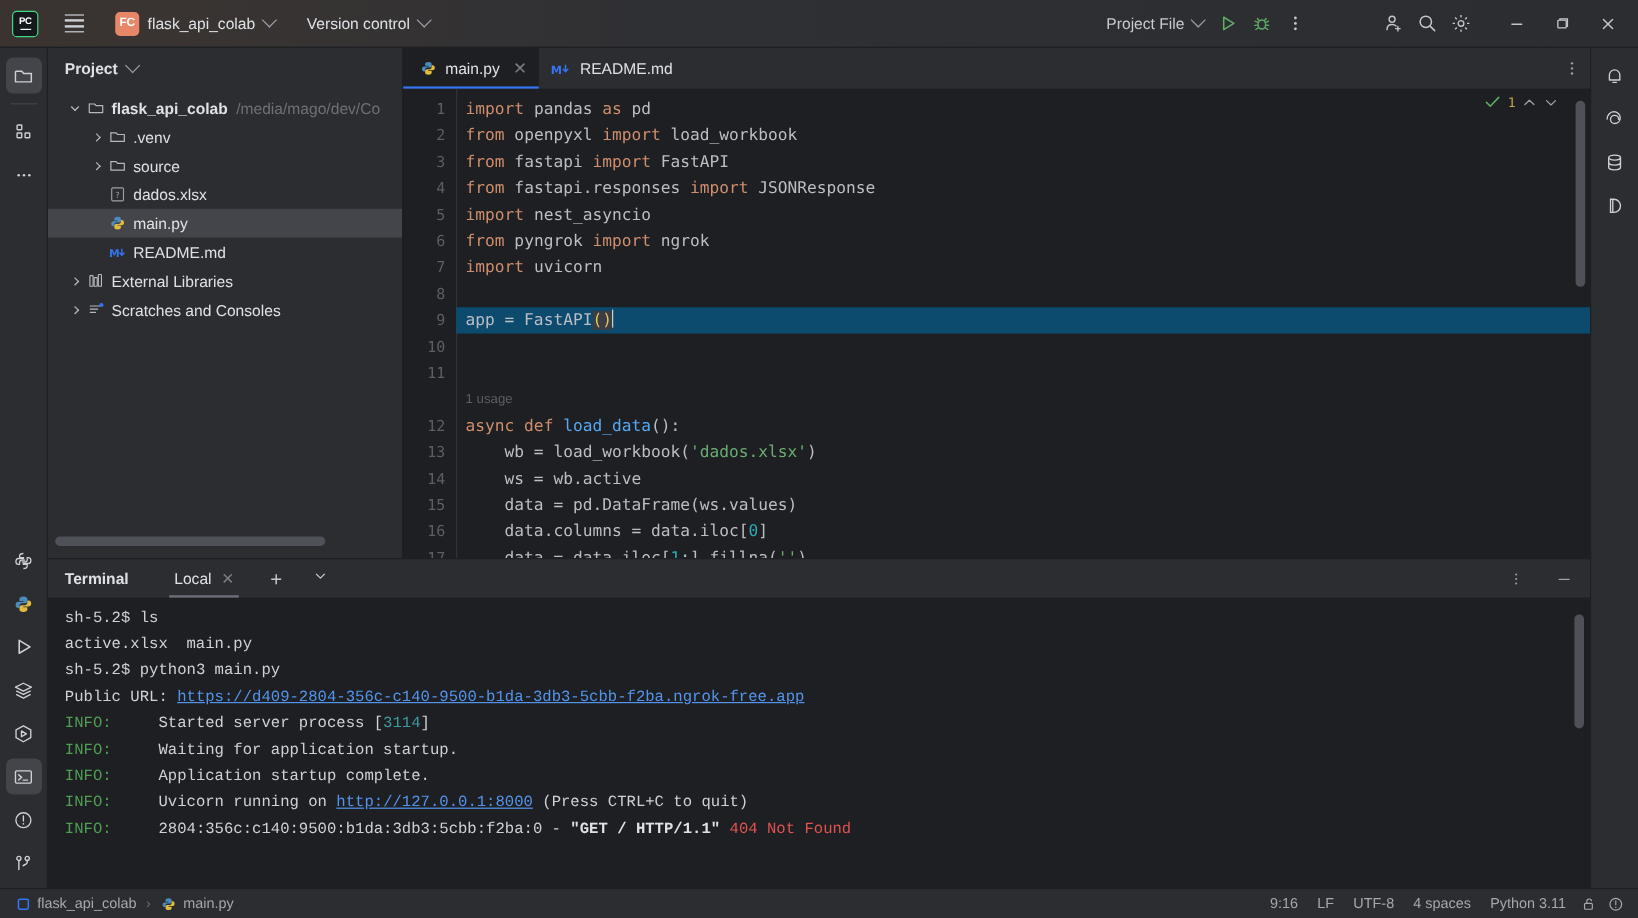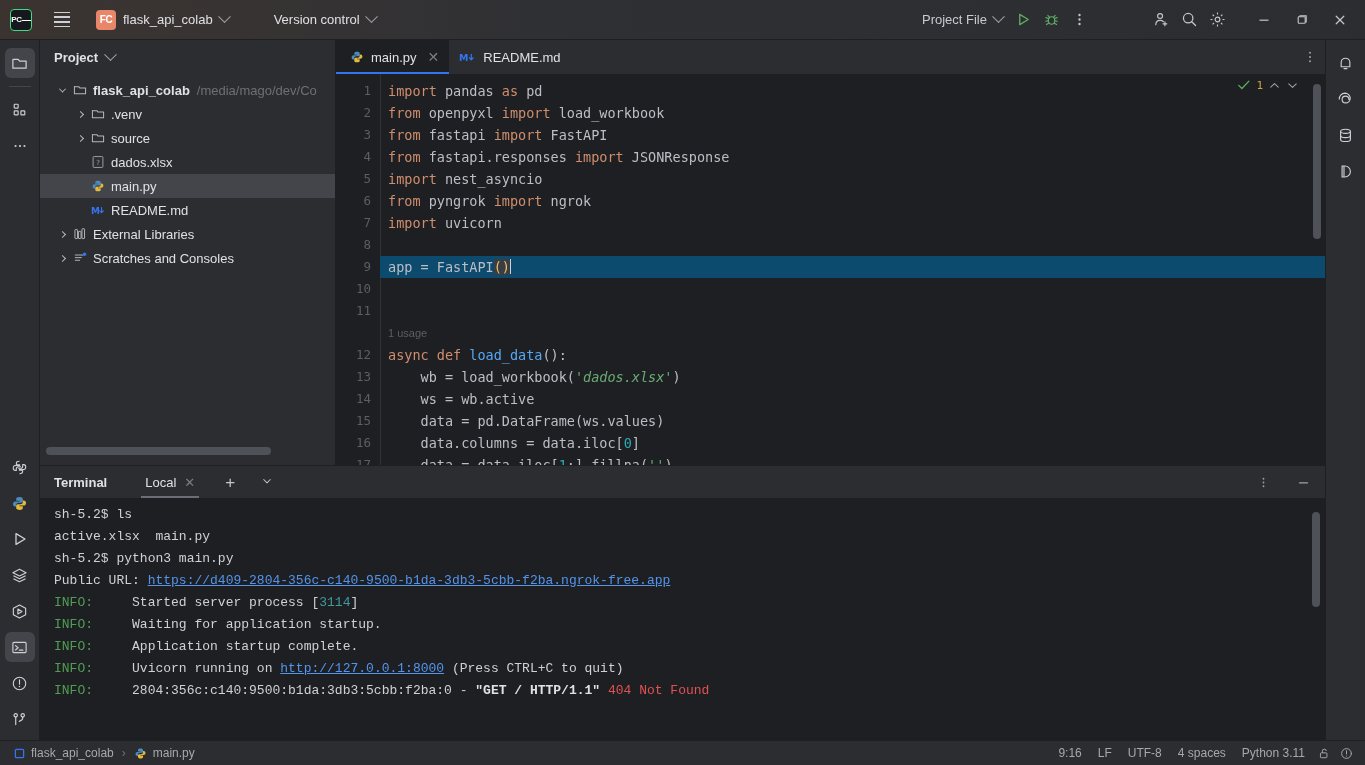--- a/index.html
+++ b/index.html
@@ -15,39 +15,39 @@
   
   .toolbar {
     height: 40px; flex: 0 0 40px;
     background: linear-gradient(90deg,#3a3330 0%,#393432 12%,#2f3034 40%,#2b2d30 100%);
     display: flex; align-items: center; padding: 0 6px 0 4px;
     border-bottom: 1px solid #1e1f22;
   }
   .pc-logo {
     width: 22px; height: 22px; margin: 0 7px 0 6px;
     border: 1.5px solid #3ddb85; border-radius: 4px;
-    display: flex; flex-direction: row; align-items: center; justify-content: center;
+    display: flex; flex-direction: column; align-items: center; justify-content: center;
     background: #15181c;
   }
   .pc-logo .t { font-size: 8px; line-height: 8px; font-weight: bold; color: #fff; letter-spacing: -0.3px;}
   .pc-logo .b { width: 9px; height: 1.5px; background: #fff; margin-top: 1.5px; }
   .hamburger { width: 26px; height: 26px; margin-left: 10px; display:flex; flex-direction:column; justify-content:center; align-items:center; gap:3px; cursor: pointer; border-radius:4px;}
   .hamburger span { display:block; width:16px; height:1.6px; background:#ced0d6; }
   .proj-chip {
     display: flex; align-items: center; gap: 7px; margin-left: 14px;
     padding: 3px 7px; border-radius: 5px; cursor: pointer;
   }
   .fc-badge {
     width: 20px; height: 20px; border-radius: 4px;
     background: #e8866a; color: #fff; font-size: 10px; font-weight: 600;
     display:flex; align-items:center; justify-content:center; letter-spacing:-0.3px;
   }
   .proj-name { font-size: 13px; color: #dfe1e5; }
   .chev { width: 9px; height: 9px; border-right: 1.4px solid #9da0a8; border-bottom: 1.4px solid #9da0a8; transform: rotate(45deg) translate(-2px,-2px); }
-  .vcs { margin-left: 32px; font-size: 13px; color: #dfe1e5; display:flex; align-items:center; gap:7px; cursor:pointer; padding:3px 6px; border-radius:5px; }
+  .vcs { margin-left: 14px; font-size: 13px; color: #dfe1e5; display:flex; align-items:center; gap:7px; cursor:pointer; padding:3px 6px; border-radius:5px; }
   .tb-spacer { flex: 1; }
   .runcfg { font-size: 13px; color: #c8cad0; display:flex; align-items:center; gap:7px; cursor:pointer; padding:3px 6px; border-radius:5px;}
   .tb-icon { width: 28px; height: 28px; display:flex; align-items:center; justify-content:center; cursor:pointer; border-radius:5px; }
   .win-ctl { width: 38px; height: 38px; display:flex; align-items:center; justify-content:center; cursor:pointer; }
 
   
   .body { flex: 1; display: flex; min-height: 0; }
 
   
   .rail-l {
@@ -99,21 +99,21 @@
 
   .code-wrap { flex:1; display:flex; position:relative; overflow:hidden; background:#1e1f22; }
   .gutter { width: 44px; flex:0 0 44px; text-align:right; padding-top: 6px; user-select:none; }
   .gline { height: 22px; line-height: 22px; font-family:"DejaVu Sans Mono", monospace; font-size: 12.5px; color:#5b5e63; padding-right:9px; }
   .code { flex:1; padding-top:6px; position:relative; min-width:0; overflow:hidden;}
   .cline { height:22px; line-height:22px; font-family:"DejaVu Sans Mono", monospace; font-size:13.5px; color:#bcbec4; padding-left:8px; white-space:pre; }
   .cline.curr { background:#0c4a6e; }
   .usage { height:22px; line-height:22px; font-size:11px; color:#5b5e63; padding-left:8px; font-family:"Liberation Sans",sans-serif;}
   .kw { color:#cf8e6d; }
   .fn { color:#56a8f5; }
-  .str { color:#6aab73;font-style:italic; }
+  .str { color:#6aab73; }
   .num { color:#2aacb8; }
   .brkt-y { color:#e8bf6a; }
   .caret { display:inline-block; width:1.5px; height:15px; background:#cdd0d5; vertical-align:-2px; }
   .paren-hl { background:#3a3d41; }
   .code-sep { position:absolute; left:44px; top:0; bottom:0; width:1px; background:#303236; }
   .insp {
     position:absolute; right:26px; top:4px; display:flex; align-items:center; gap:5px;
     font-size:11px; z-index:5;
   }
   .insp .cnt { color:#c8a44a; font-family:"DejaVu Sans Mono",monospace; font-size:11px;}

